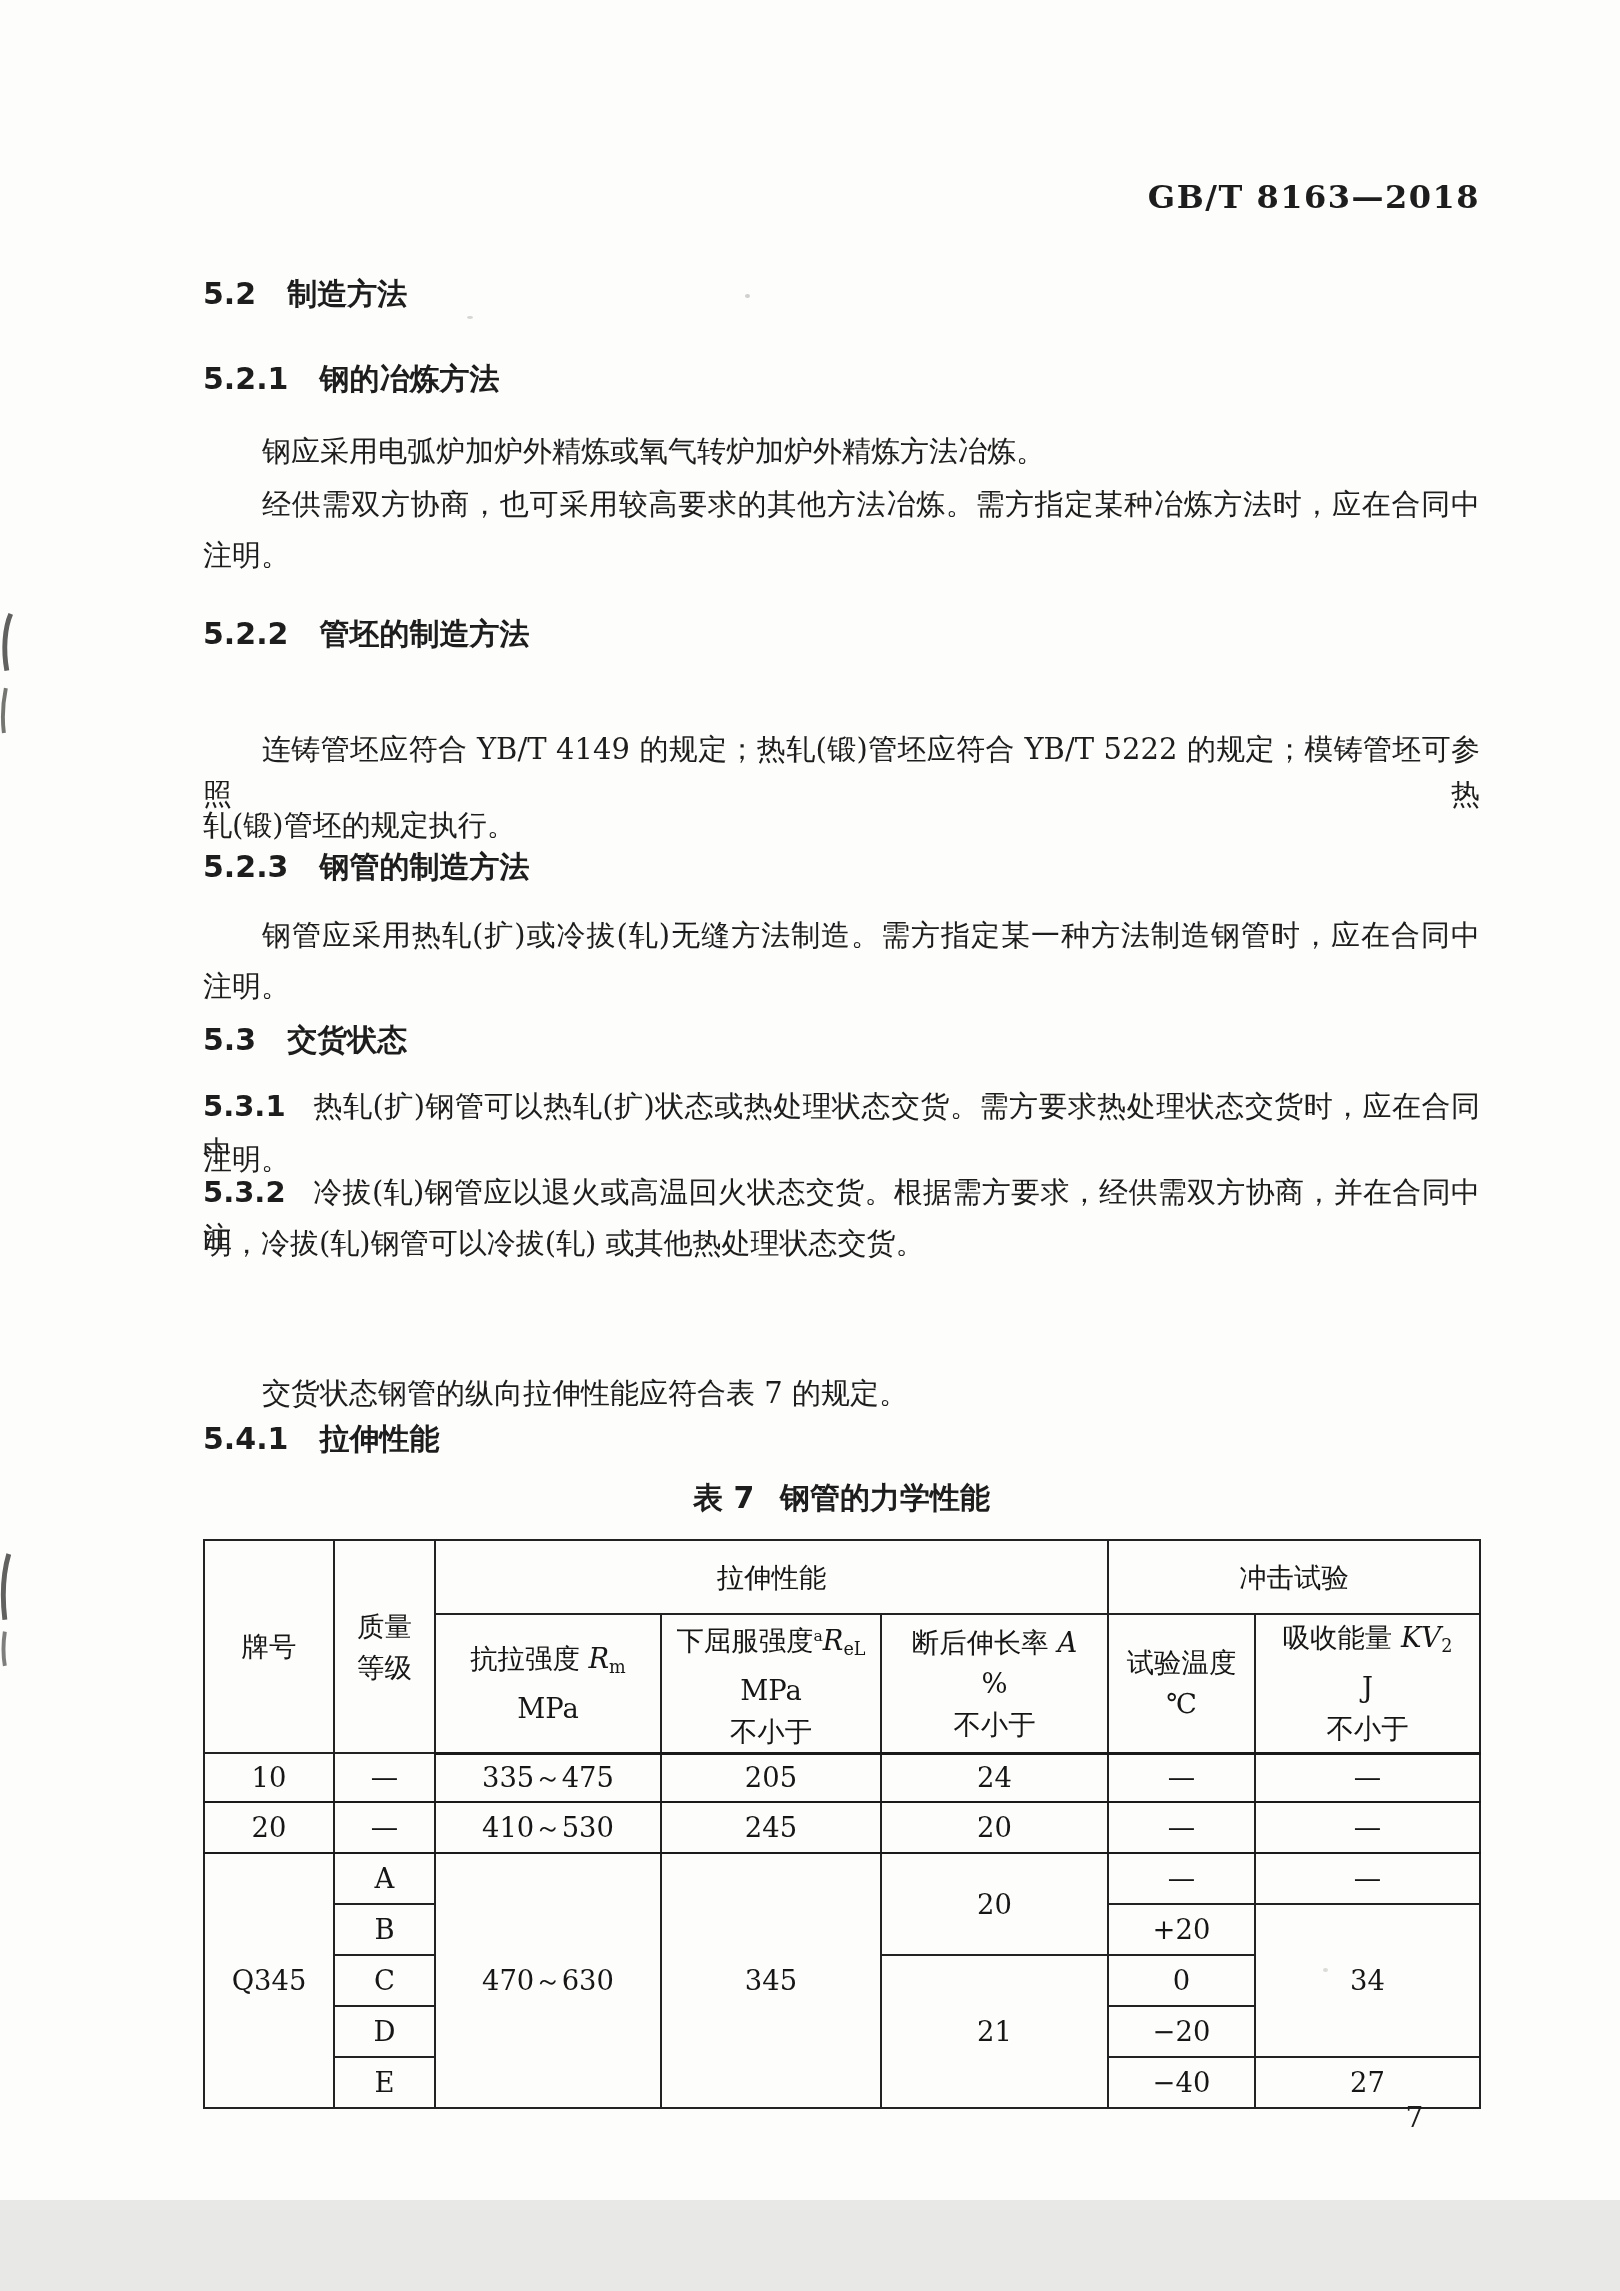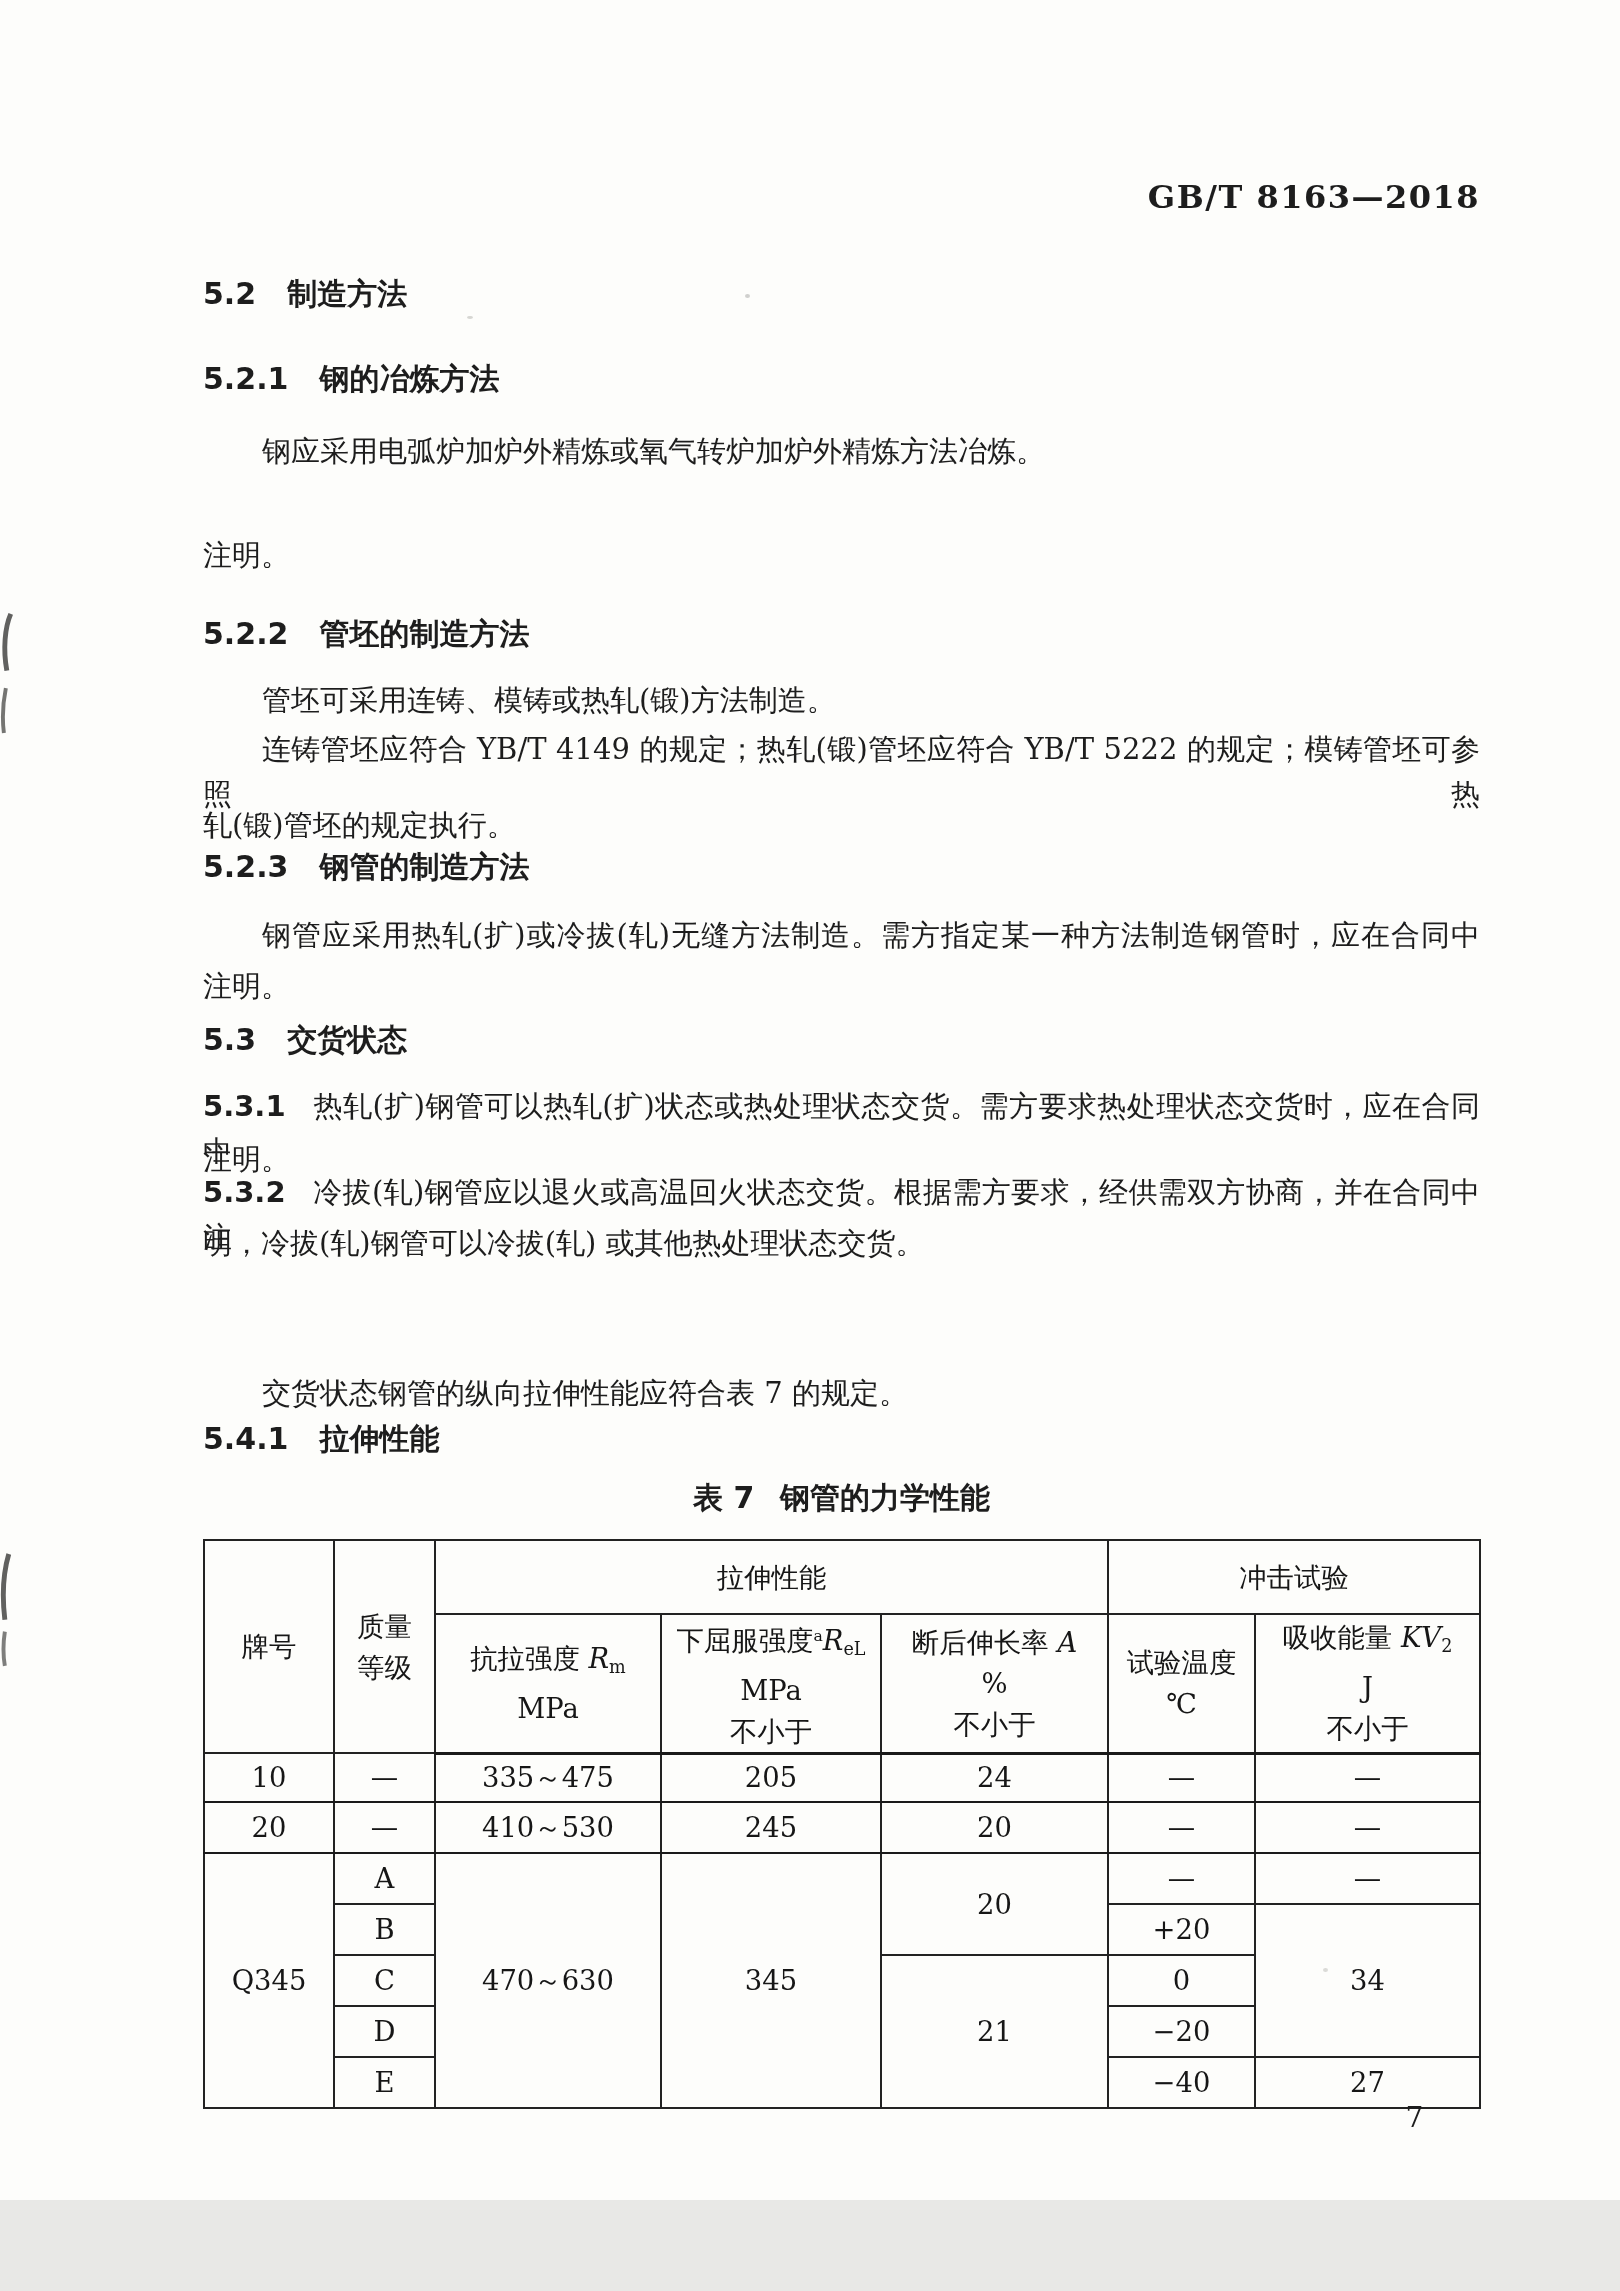--- a/index.html
+++ b/index.html
@@ -99,26 +99,26 @@
   <div class="abs std-num">GB/T 8163—2018</div>
 
   <div class="abs heading" style="top:274px">
     <span class="num">5.2</span><span>制造方法</span>
   </div>
 
   <div class="abs heading" style="top:359px">
     <span class="num">5.2.1</span><span>钢的冶炼方法</span>
   </div>
   <div class="abs pline indent" style="top:429px">钢应采用电弧炉加炉外精炼或氧气转炉加炉外精炼方法冶炼。</div>
+  <div class="abs pline indent jl" style="top:482px">经供需双方协商，也可采用较高要求的其他方法冶炼。需方指定某种冶炼方法时，应在合同中</div>
   <div class="abs pline" style="top:533px">注明。</div>
 
   <div class="abs heading" style="top:614px">
     <span class="num">5.2.2</span><span>管坯的制造方法</span>
   </div>
-  <div class="abs pline indent" style="top:678px">管坯可采用连铸、模铸或热轧(锻)方法制造。</div>
   <div class="abs pline indent jl" style="top:727px">连铸管坯应符合 YB/T 4149 的规定；热轧(锻)管坯应符合 YB/T 5222 的规定；模铸管坯可参照热</div>
   <div class="abs pline" style="top:803px">轧(锻)管坯的规定执行。</div>
 
   <div class="abs heading" style="top:847px">
     <span class="num">5.2.3</span><span>钢管的制造方法</span>
   </div>
   <div class="abs pline indent jl" style="top:913px">钢管应采用热轧(扩)或冷拔(轧)无缝方法制造。需方指定某一种方法制造钢管时，应在合同中</div>
   <div class="abs pline" style="top:964px">注明。</div>
 
   <div class="abs heading" style="top:1020px">

